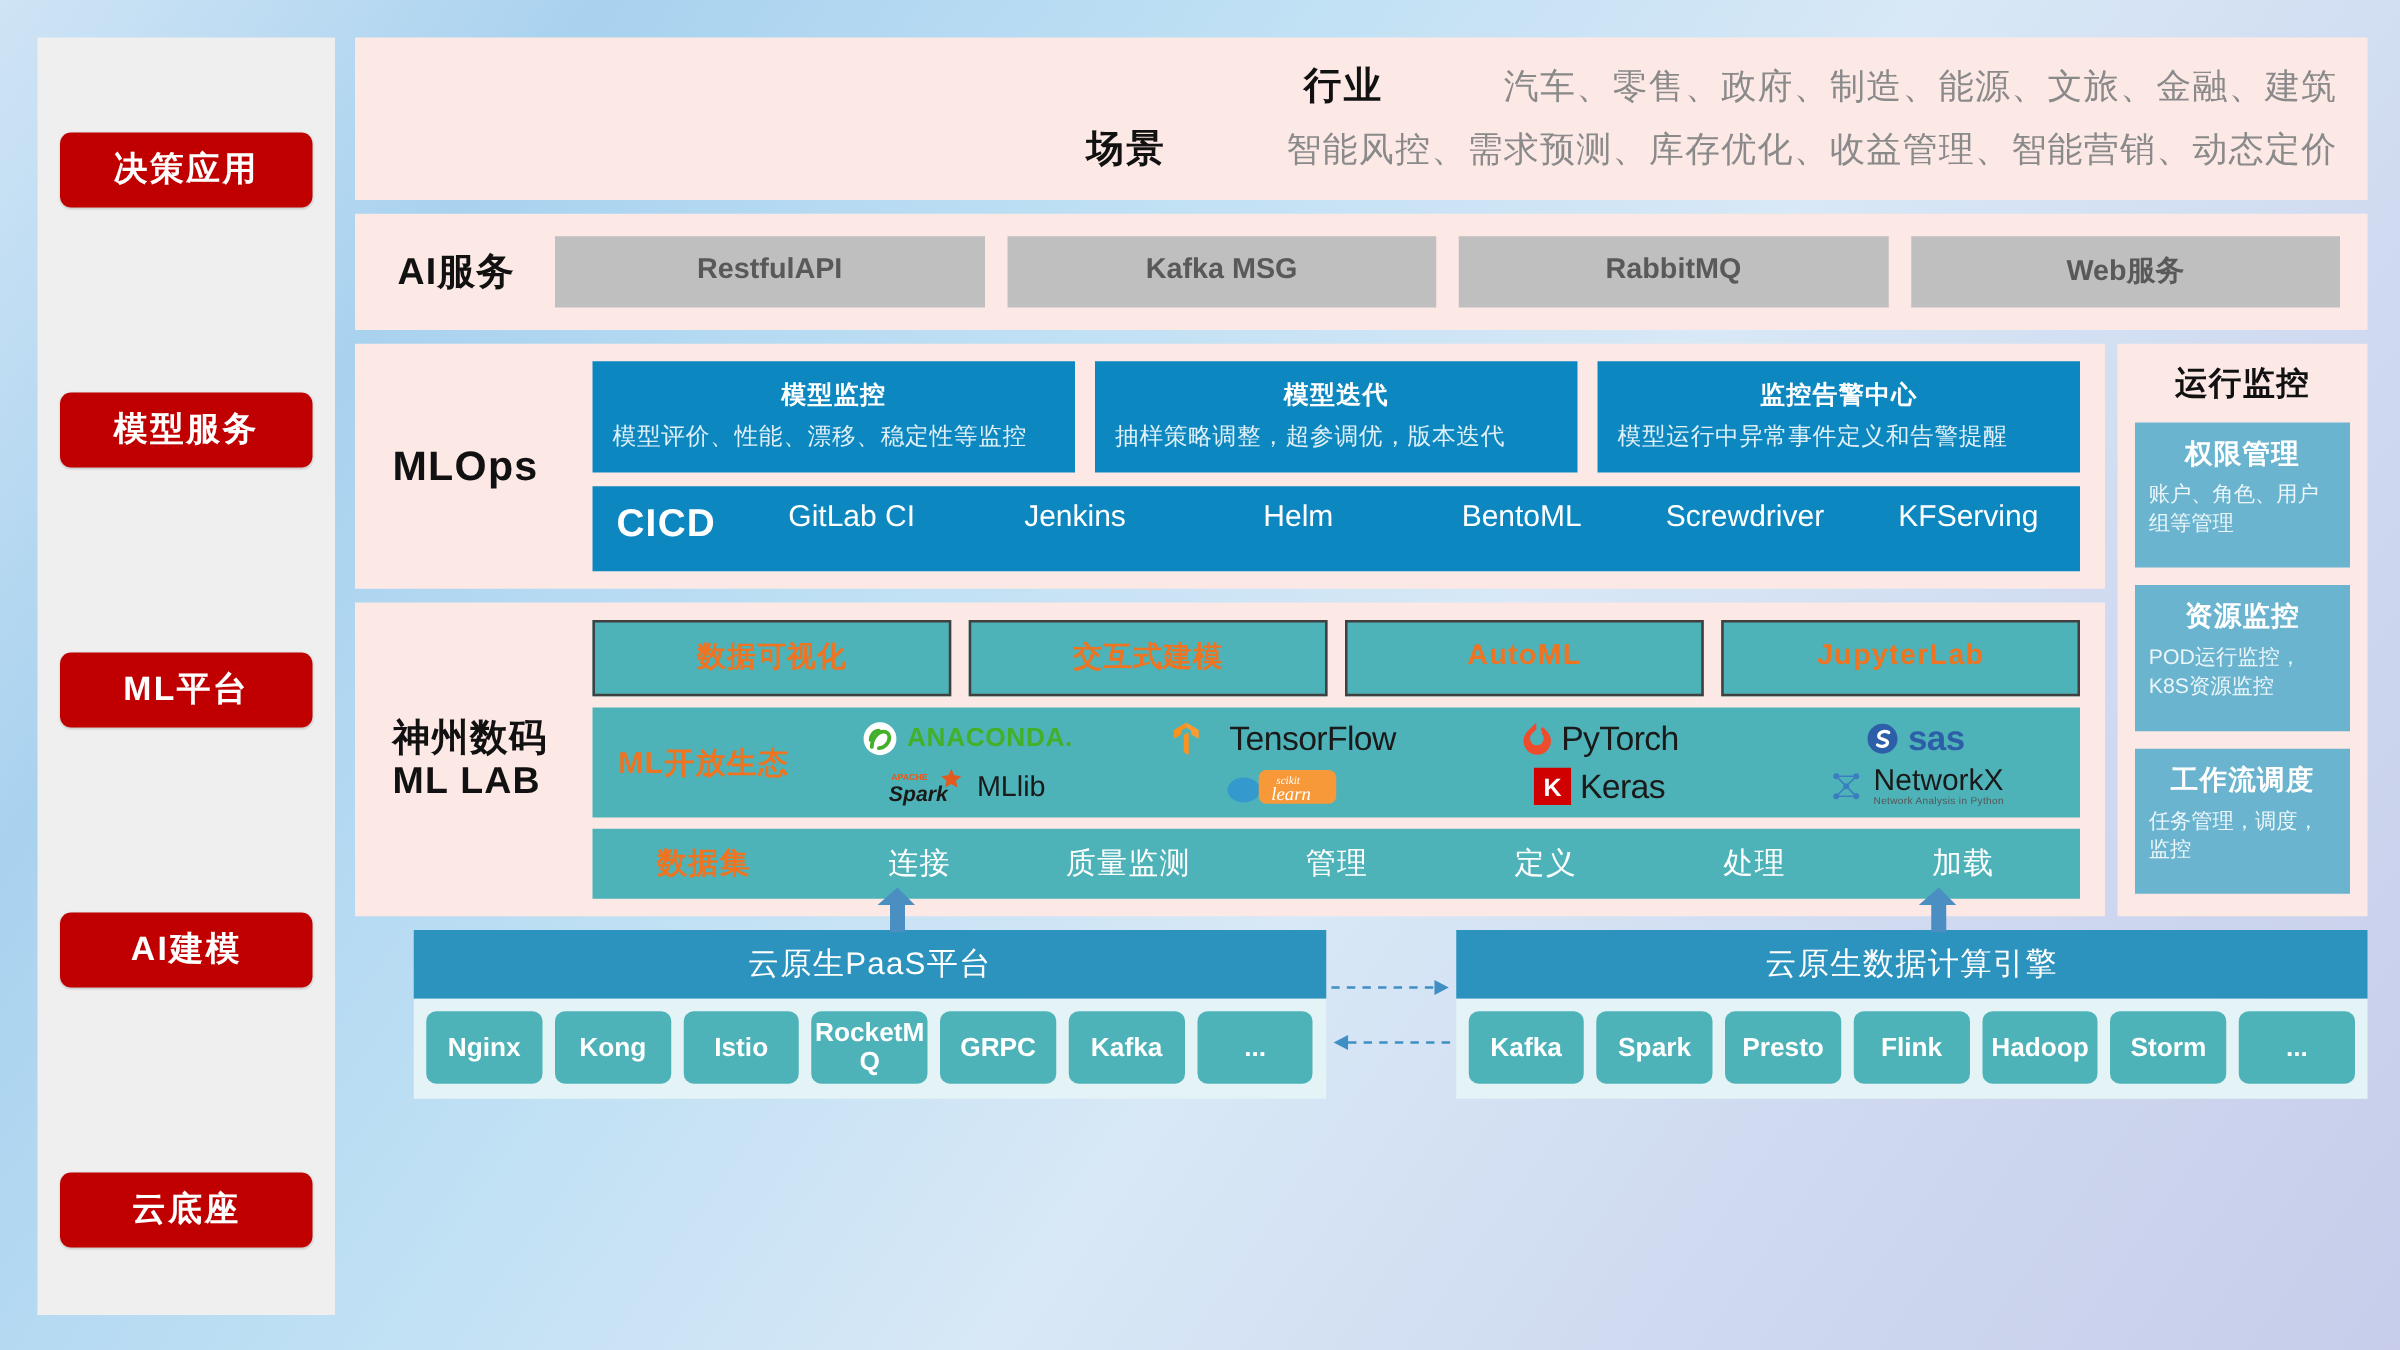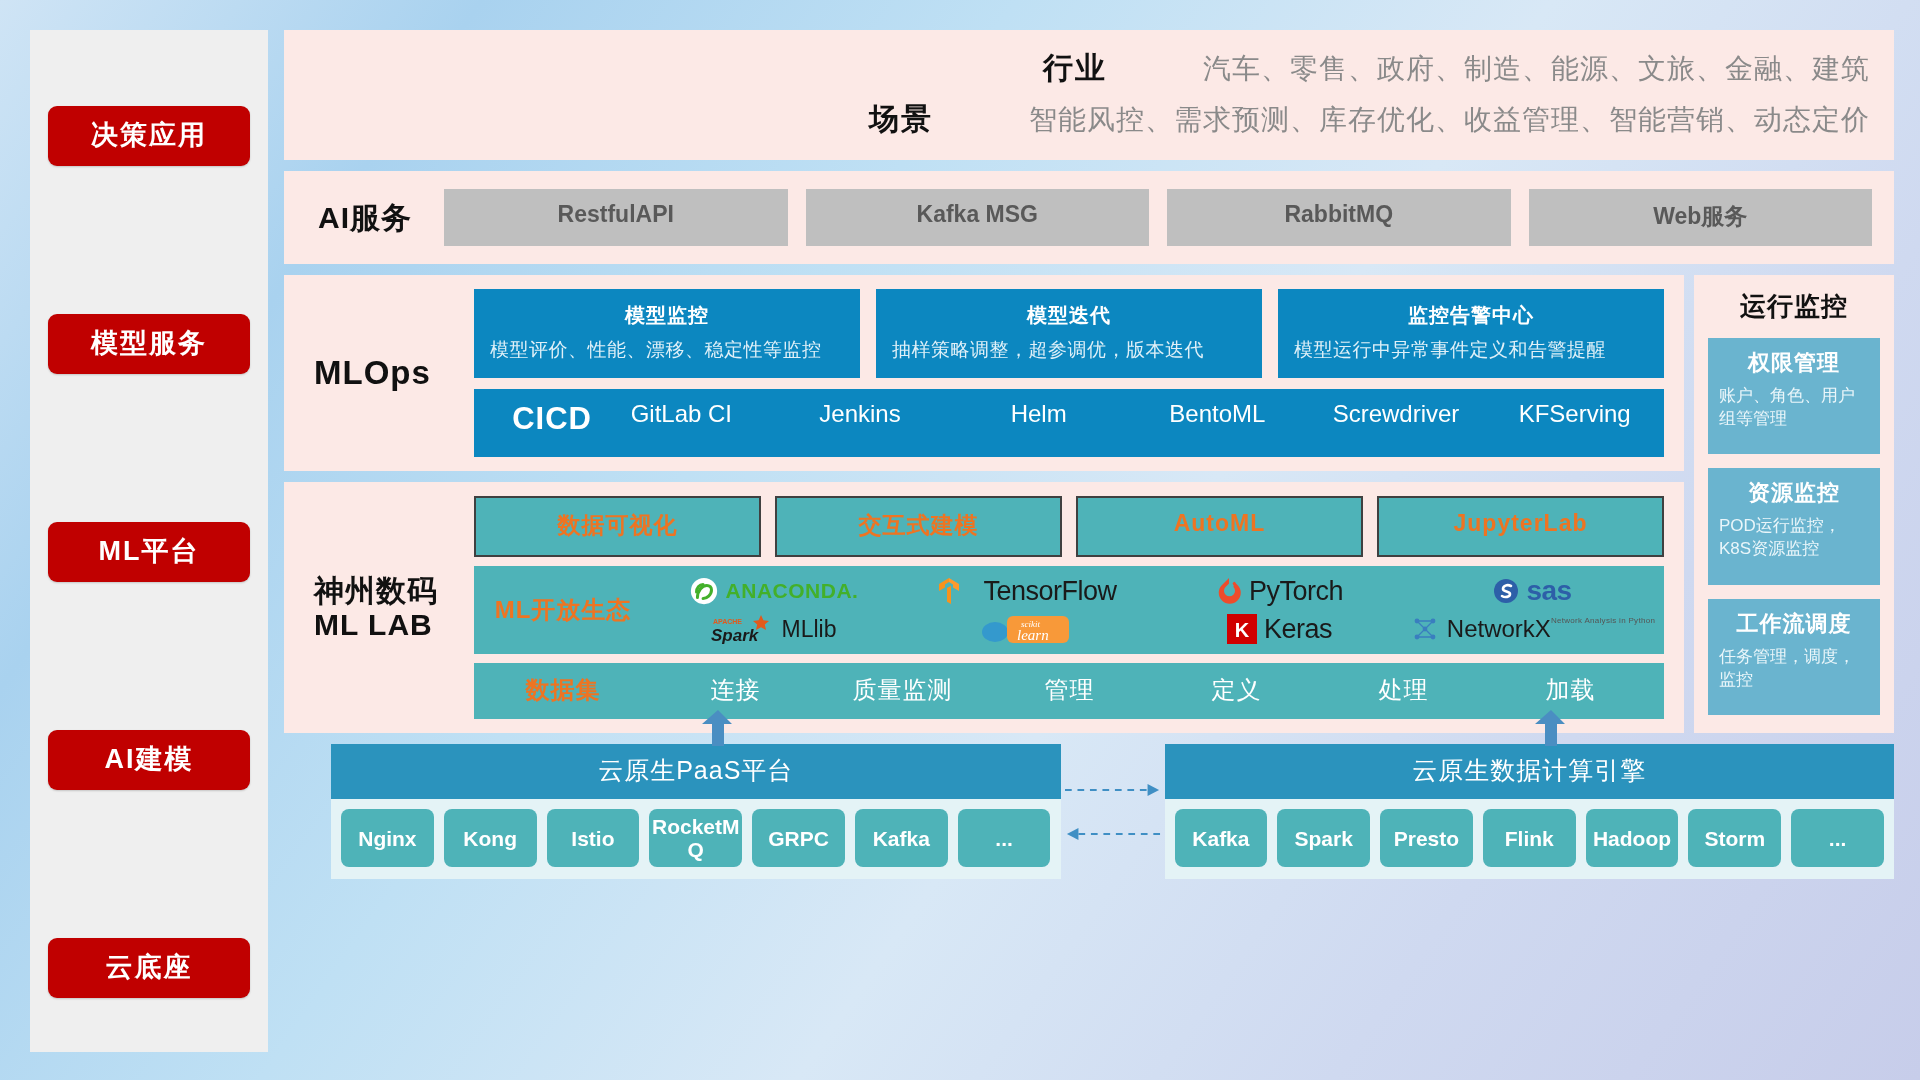--- a/index.html
+++ b/index.html
@@ -122,21 +122,21 @@
     flex: 1 1 auto;
     background: #0c87c0;
     display: flex; align-items: flex-start;
     padding: 12px 0 0 0;
     min-height: 68px;
     overflow: hidden;
   }
   .cicd .nm {
     flex: 0 0 118px;
     color: #fff; font-size: 31px; font-weight: bold;
-    text-align: right; letter-spacing: 1px;
+    text-align: center; letter-spacing: 1px;
   }
   .cicd-items { flex: 1 1 auto; display: flex; min-width: 0; }
   .cicd-item {
     flex: 1 1 0;
     color: #fff; font-size: 24px;
     text-align: center;
     width: 0;
     line-height: 1.12;
     word-break: break-all;
   }
@@ -416,21 +416,21 @@
                       </g>
                       <g fill="#3a7ebf">
                           <circle cx="7" cy="7" r="2.4"></circle>
                           <circle cx="23" cy="7" r="2.4"></circle>
                           <circle cx="15" cy="15" r="2.4"></circle>
                           <circle cx="7" cy="23" r="2.4"></circle>
                           <circle cx="23" cy="23" r="2.4"></circle>
                         </g>
                     </svg>
                   </span>
-                  <span style="display:flex;flex-direction:row;line-height:1;">
+                  <span style="display:flex;flex-direction:column;line-height:1;">
                     <span style="color:#1a1a1a;font-size:24px;">NetworkX</span>
                     <span style="color:#555;font-size:8px;letter-spacing:.3px;">Network Analysis in Python</span>
                   </span>
                 </div>
 
               </div>
             </div>
 
             <div class="ds-row">
               <div class="ds-lbl">数据集</div>

